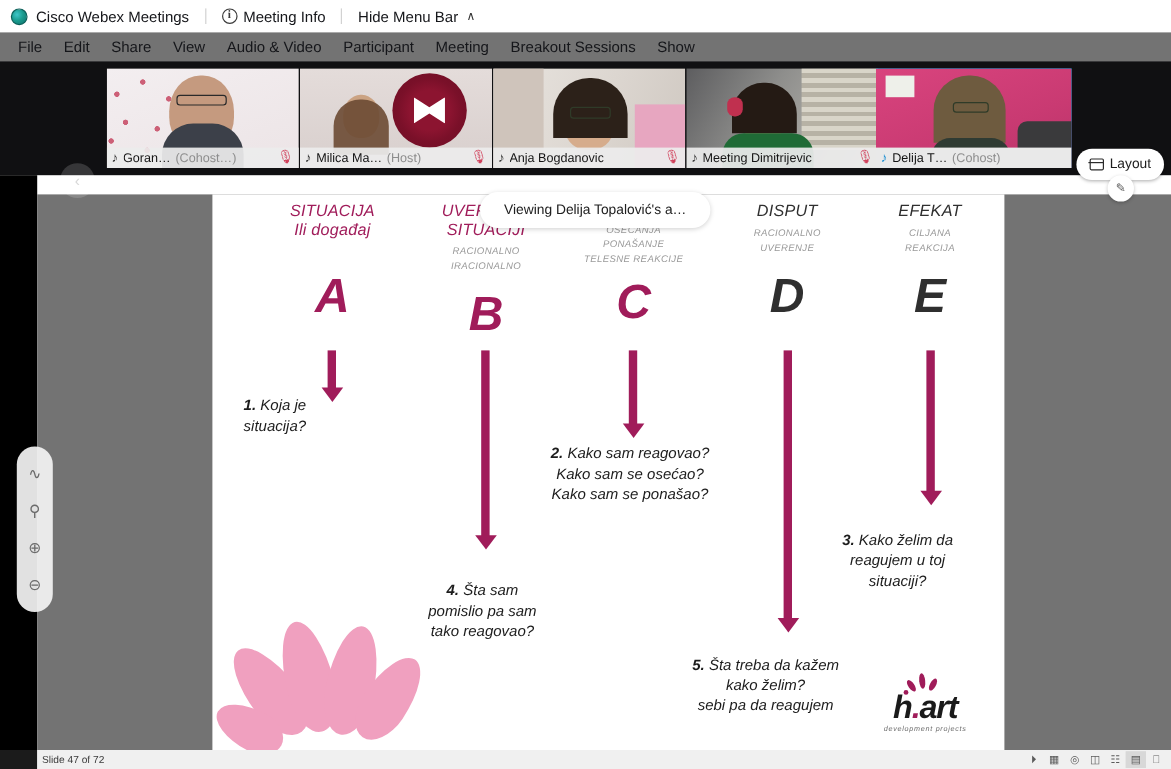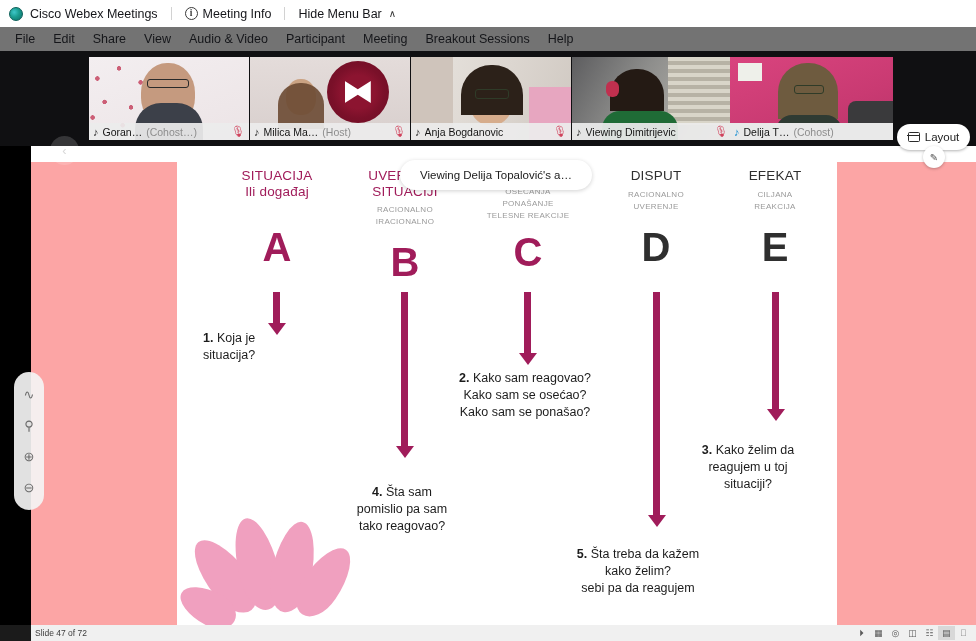--- a/index.html
+++ b/index.html
@@ -127,21 +127,22 @@
     content:''; position:absolute; left:3px; top:2.5px; width:4.5px; height:5px;
     border:1.2px solid #fff; border-radius:1px 2.5px 2.5px 1px;
   }
   .ppt-wincontrols { margin-left: auto; display: flex; align-items: center; }
   .wc { width: 27px; height: 16px; display: flex; align-items: center; justify-content: center;
         font-size: 9px; color: #4a4a4a; }
 
   
   .slide-stage {
     position: absolute; left: 31px; top: 162px; width: 945px; height: 463px;
-    background: #fca5a5;
+    background: #737373;
+    font-style: italic;
   }
   .slide-white {
     position: absolute; left: 146px; top: 0; width: 660px; height: 463px;
     background: #ffffff; overflow: hidden;
   }
 
   
   .petals { position:absolute; left:10px; bottom:-28px; width:180px; height:150px; }
   .petal {
     position:absolute; background:#f0a0bf; border-radius:50% 50% 50% 50%/ 60% 60% 40% 40%;
@@ -256,21 +257,21 @@
 
   <div class="webex-menubar">
     <span class="menu-item">File</span>
     <span class="menu-item">Edit</span>
     <span class="menu-item">Share</span>
     <span class="menu-item">View</span>
     <span class="menu-item">Audio &amp; Video</span>
     <span class="menu-item">Participant</span>
     <span class="menu-item">Meeting</span>
     <span class="menu-item">Breakout Sessions</span>
-    <span class="menu-item">Help</span>
+    <span class="menu-item">Show</span>
   </div>
 
   <div class="filmstrip">
 
     <div class="prev-arrow">
       <span>‹</span>
     </div>
 
     <div class="vtile" style="left:89px">
       <div class="vid bg-goran">
@@ -319,21 +320,21 @@
     <div class="vtile" style="left:572px">
       <div class="vid bg-milicad">
         <span style="position:absolute;left:96px;top:0;width:64px;height:68px;background:repeating-linear-gradient(180deg,#d9d5c9 0 4px,#b7b2a5 4px 8px);"></span>
         <span class="face" style="left:46px; top:18px; width:36px; height:44px; background:#cda17d;"></span>
         <span style="position:absolute;left:38px;top:12px;width:54px;height:42px;background:#241a14;border-radius:26px 26px 0 0;"></span>
         <span style="position:absolute;left:34px;top:24px;width:13px;height:16px;background:#c0304f;border-radius:6px;"></span>
         <span style="position:absolute;left:30px;top:54px;width:76px;height:32px;background:#1f6b36;border-radius:18px 18px 0 0;"></span>
       </div>
       <div class="namebar">
         <span class="aud-icon">♪</span>
-        <span class="nm">Viewing Dimitrijevic</span>
+        <span class="nm">Meeting Dimitrijevic</span>
         <span class="mic-icon">🎙</span>
       </div>
     </div>
 
     <div class="vtile active" style="left:730px; width:163px">
       <div class="vid bg-delija">
         <span style="position:absolute;left:8px;top:6px;width:24px;height:18px;background:#eef0ea;"></span>
         <span style="position:absolute;left:118px;top:44px;width:45px;height:42px;background:#3a3a3c;border-radius:8px 0 0 0;"></span>
         <span class="face" style="left:58px; top:12px; width:40px; height:50px; background:#d3ae8f;"></span>
         <span style="position:absolute;left:48px;top:6px;width:60px;height:56px;background:#6e5b3f;border-radius:29px 29px 0 0;"></span>
@@ -463,20 +464,30 @@
 
       <div class="cap" style="left:376px; top:384px; width:170px;">
         <div>
           <b>5.</b>
           <span>Šta treba da kažem</span>
         </div>
         <div>kako želim?</div>
         <div>sebi pa da reagujem</div>
       </div>
 
+      <div class="hart">
+        <div class="hart-burst">
+          <i class="hb1"></i>
+            <i class="hb2"></i>
+            <i class="hb3"></i>
+            <i class="hb4"></i>
+        </div>
+        <div class="hart-word"><span>h</span><span class="dot">.</span><span>art</span></div>
+        <div class="hart-tag">development projects</div>
+      </div>
 
     </div>
   </div>
 
   <div class="viewing-pill">Viewing Delija Topalović's a…</div>
 
   <div class="pen-toolbar">
     <span class="pt-btn">∿</span>
     <span class="pt-btn">⚲</span>
     <span class="pt-btn">⊕</span>

